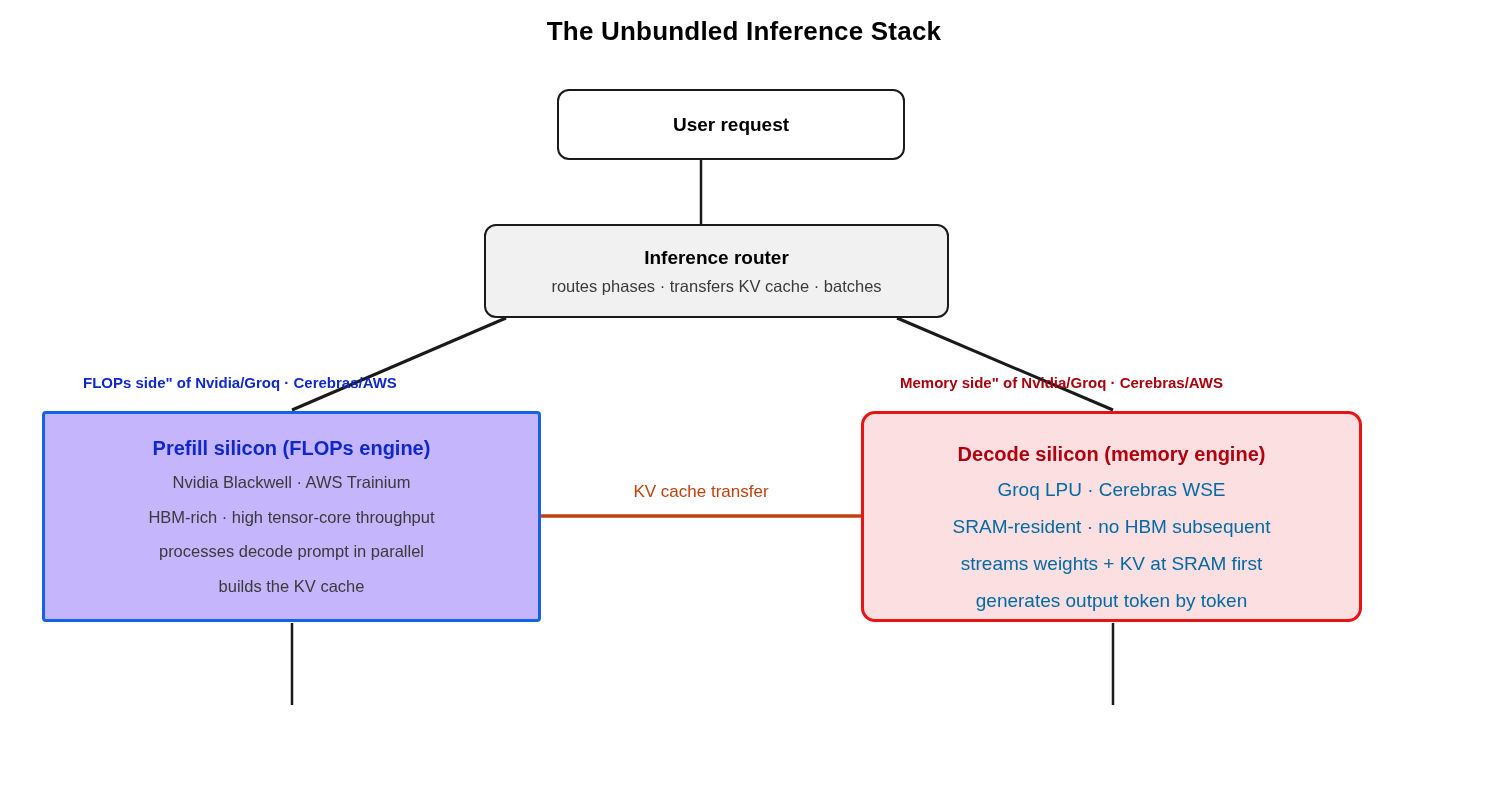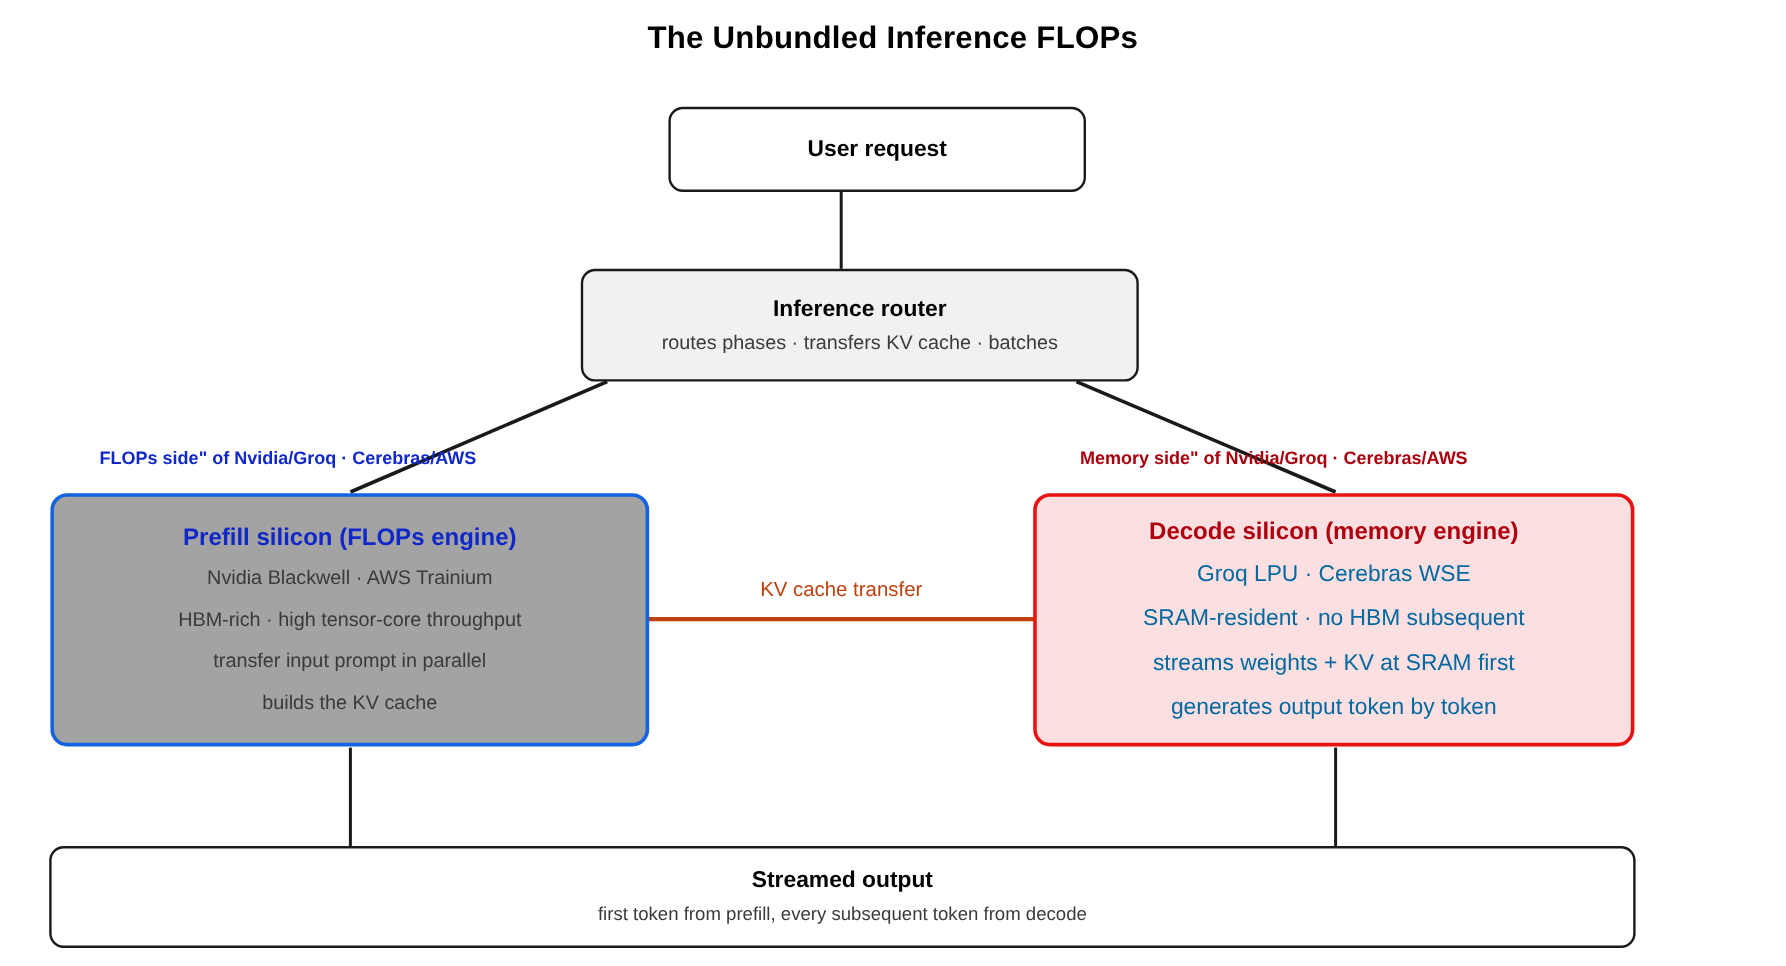--- a/index.html
+++ b/index.html
@@ -86,22 +86,22 @@
     color: #3a3a3a;
   }
 
   
   .node-prefill {
     left: 42px;
     top: 411px;
     width: 499px;
     height: 211px;
     border: 3.5px solid #1463e0;
-    border-radius: 14px;
-    background: #a3a3a3;
+    border-radius: 4px;
+    background: #c4b5fd;
     justify-content: flex-start;
     padding-top: 23px;
   }
   .node-prefill .title {
     font-size: 20px;
     font-weight: bold;
     color: #1028c8;
     margin-bottom: 14px;
   }
   .node-prefill .line {
@@ -114,21 +114,21 @@
   
   .node-decode {
     left: 861px;
     top: 411px;
     width: 501px;
     height: 211px;
     border: 3.5px solid #e81414;
     border-radius: 14px;
     background: #fcdfe0;
     justify-content: flex-start;
-    padding-top: 18px;
+    padding-top: 29px;
   }
   .node-decode .title {
     font-size: 20px;
     font-weight: bold;
     color: #b00010;
     margin-bottom: 14px;
   }
   .node-decode .line {
     font-size: 19px;
     color: #0369a1;
@@ -186,21 +186,21 @@
     font-weight: normal;
     color: #c0400f;
     white-space: nowrap;
   }
 </style>
 </head>
 <body>
 
 <div id="canvas">
 
-  <div class="diagram-title">The Unbundled Inference FLOPs</div>
+  <div class="diagram-title">The Unbundled Inference Stack</div>
 
   <svg id="edges" viewBox="0 0 1488 805" width="1488" height="805">
 
     <line x1="701" y1="160" x2="701" y2="224" stroke="#1a1a1a" stroke-width="2.5"></line>
 
     <line x1="506" y1="318" x2="292" y2="410" stroke="#1a1a1a" stroke-width="3"></line>
 
     <line x1="897" y1="318" x2="1113" y2="410" stroke="#1a1a1a" stroke-width="3"></line>
 
     <line x1="540" y1="516" x2="862" y2="516" stroke="#c0400f" stroke-width="3.5"></line>
@@ -220,32 +220,28 @@
   </div>
 
   <div class="side-label side-label-left">FLOPs side" of Nvidia/Groq · Cerebras/AWS</div>
 
   <div class="side-label side-label-right">Memory side" of Nvidia/Groq · Cerebras/AWS</div>
 
   <div class="node node-prefill">
     <div class="title">Prefill silicon (FLOPs engine)</div>
     <div class="line">Nvidia Blackwell · AWS Trainium</div>
     <div class="line">HBM-rich · high tensor-core throughput</div>
-    <div class="line">transfer input prompt in parallel</div>
+    <div class="line">processes decode prompt in parallel</div>
     <div class="line">builds the KV cache</div>
   </div>
 
   <div class="kv-label">KV cache transfer</div>
 
   <div class="node node-decode">
     <div class="title">Decode silicon (memory engine)</div>
     <div class="line">Groq LPU · Cerebras WSE</div>
     <div class="line">SRAM-resident · no HBM subsequent</div>
     <div class="line">streams weights + KV at SRAM first</div>
     <div class="line">generates output token by token</div>
   </div>
 
-  <div class="node node-output">
-    <div class="title">Streamed output</div>
-    <div class="sub">first token from prefill, every subsequent token from decode</div>
-  </div>
 
 </div>
 
 </body></html>

